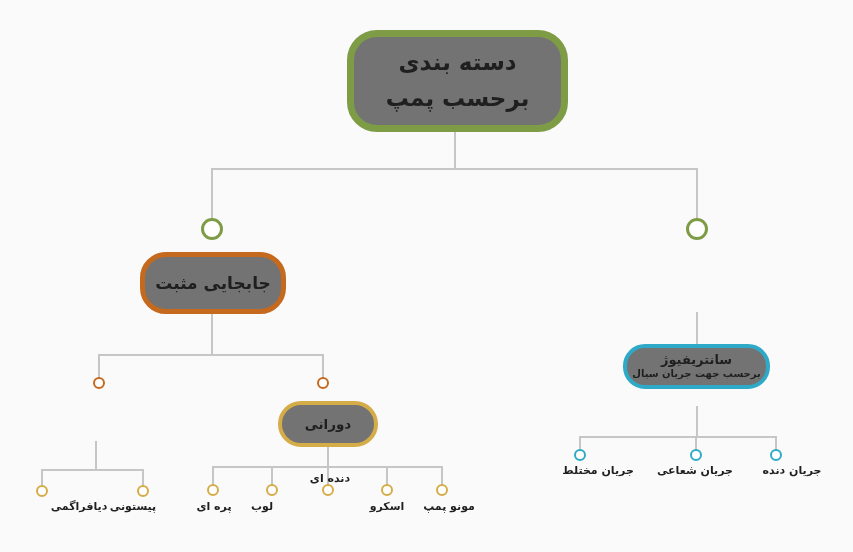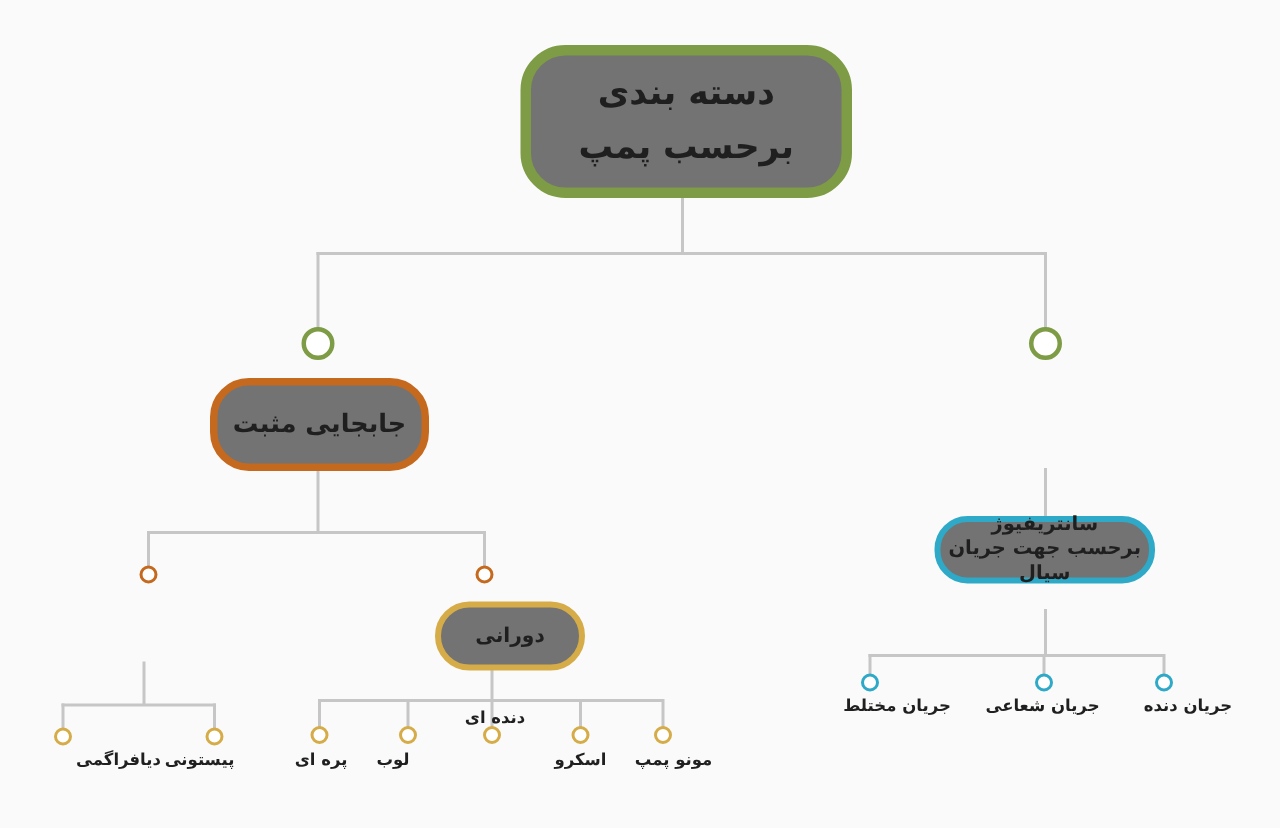--- a/index.html
+++ b/index.html
@@ -27,25 +27,25 @@
         flex-direction:column;align-items:center;justify-content:center;
         color:var(--text);font-weight:bold;text-align:center;direction:rtl;}
   .node.root{left:347px;top:30px;width:221px;height:102px;border:7px solid var(--green);
              border-radius:30px;font-size:23px;line-height:1.55;}
   .node.pos {left:140px;top:252px;width:146px;height:62px;border:5px solid var(--orange);
              border-radius:26px;font-size:17px;}
   .node.dyn {left:625px;top:252px;width:146px;height:62px;border:5px solid var(--teal);
              border-radius:26px;font-size:17px;}
   .node.rec {left:43px;top:400px;width:103px;height:43px;border:4px solid var(--gold);
              border-radius:21px;font-size:13.5px;}
-  .node.rot {left:290px;top:401px;width:100px;height:46px;border:4px solid var(--gold);
+  .node.rot {left:278px;top:401px;width:100px;height:46px;border:4px solid var(--gold);
              border-radius:23px;font-size:13.5px;text-align:center;}
   .node.cen {left:623px;top:344px;width:147px;height:45px;border:4px solid var(--cyan);
              border-radius:22px;font-size:13px;line-height:1.25;}
-  .node.cen .sub{font-size:13px;font-weight:bold;}
+  .node.cen .sub{font-size:10px;font-weight:bold;}
 
   
   .leaf{position:absolute;transform:translateX(-50%);color:var(--text);
         font-weight:bold;font-size:11px;white-space:nowrap;direction:rtl;text-align:right;}
 </style>
 </head>
 <body>
 
 <div class="canvas">
 

